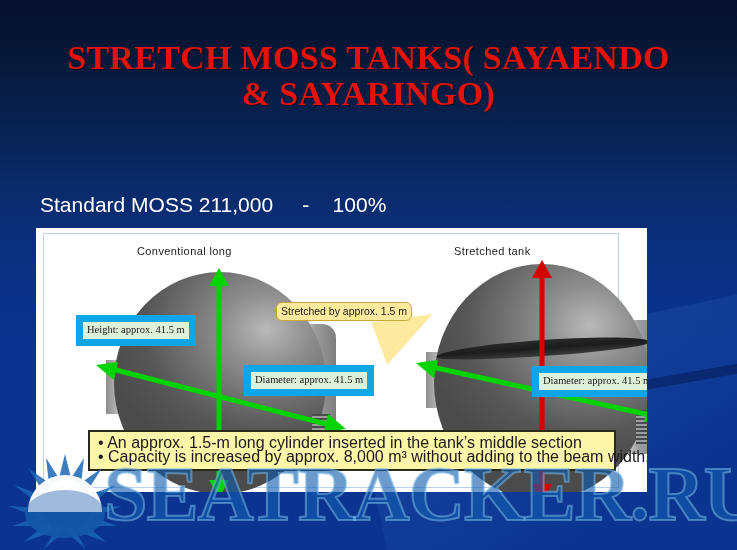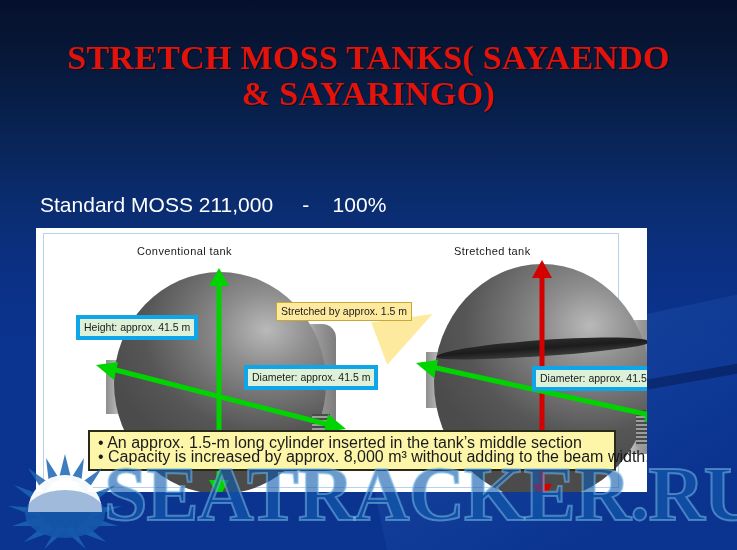--- a/index.html
+++ b/index.html
@@ -161,29 +161,29 @@
   
   .callout {
     position: absolute;
     font-family: "Liberation Sans", sans-serif;
     font-size: 10.5px;
     color: #1a1a1a;
     white-space: nowrap;
     padding: 2px 4px 3px 4px;
     line-height: 12px;
   }
-  .callout-green { background: #ddf0d8; border: 4px solid #0ea5e9; }
+  .callout-green { background: #ddf0d8; border: 7px solid #0ea5e9; font-family: Liberation Serif, serif; }
   .callout-orange { background: #fbdcc0; border: 1px solid #c07a2a; color: #2a2a2a; }
   .callout-yellow { background: #fdea9e; border: 1px solid #c9a83a; }
 
   #cap-left-height   { left: 32px;  top: 81px; }
   #cap-left-diameter { left: 200px; top: 131px; }
   #cap-right-height  { left: 426px; top: 79px; }
   #cap-right-diameter{ left: 488px; top: 132px; }
-  #cap-stretched     { left: 232px; top: 68px; z-index: 6; }
+  #cap-stretched     { left: 232px; top: 68px; z-index: 6; border-radius: 6px; }
 
   
   #stretched-tail {
     position: absolute;
     left: 330px;
     top: 84px;
     width: 0; height: 0;
     border-left: 10px solid transparent;
     border-right: 52px solid transparent;
     border-top: 44px solid #fdea9e;
@@ -257,21 +257,21 @@
 
   <div id="body-lines">
     <span class="line">Standard MOSS 211,000     -    100%</span>
     <span class="line">1. Stretch MOSS / SAYAENDO -  155,000 105%</span>
     <span class="line">2. Stretch MOSS / SAYARINGO - 180,000 122%</span>
   </div>
 
   <div id="picture">
     <div id="pic-frame">
 
-      <div class="tank-title" id="title-conventional">Conventional tank</div>
+      <div class="tank-title" id="title-conventional">Conventional long</div>
       <div class="tank-title" id="title-stretched">Stretched tank</div>
 
       <div class="tank-fin" id="tank-left-fin"></div>
       <div class="tank-skirt" id="tank-left-skirt"></div>
       <div class="tank-sphere" id="tank-left-sphere"></div>
       <div class="tank-vents" id="tank-left-vents"></div>
 
       <svg width="40" height="230" style="position:absolute;left:155px;top:34px;">
         <line x1="20" y1="14" x2="20" y2="216" stroke="#00d400" stroke-width="5"></line>
         <polygon points="20,0 30,18 10,18" fill="#00d400"></polygon>

